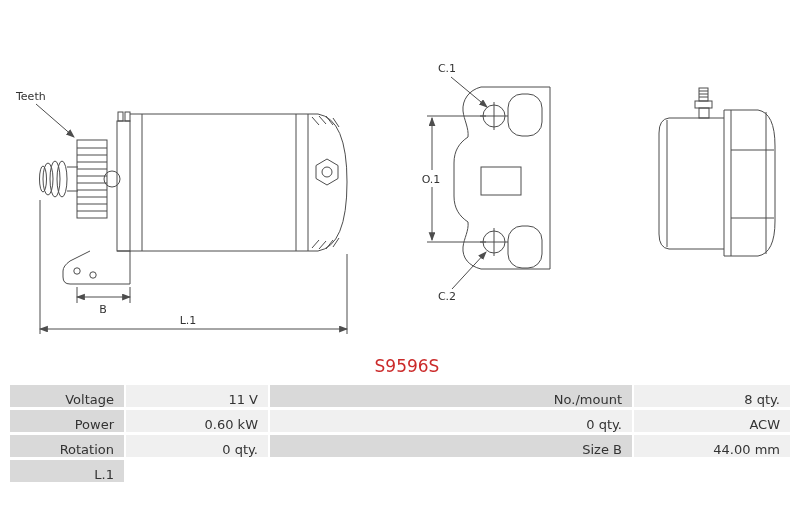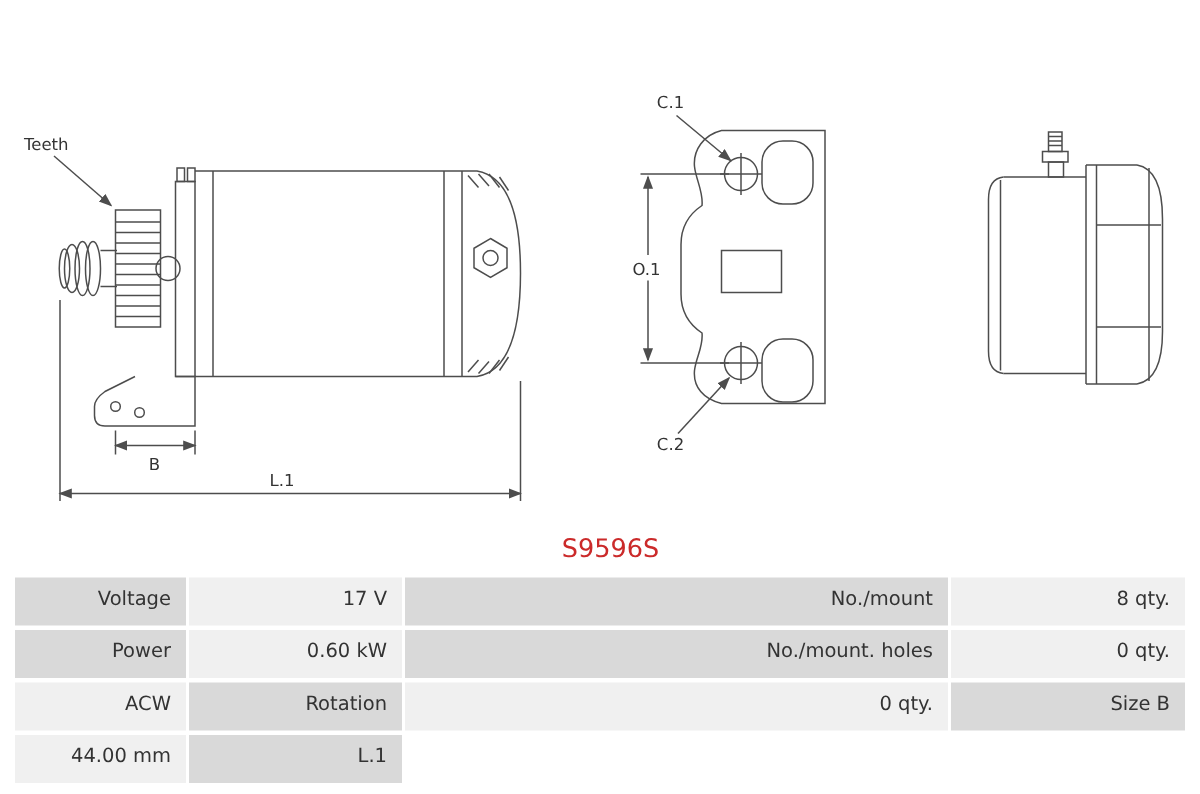--- a/index.html
+++ b/index.html
@@ -39,21 +39,21 @@
 
   
   .spec-table {
     margin: 0 10px;
     display: grid;
     grid-template-columns: 114px 142px 362px 1fr;
     column-gap: 2px;
     row-gap: 3px;
   }
   .cell {
-    height: 32px;
+    height: 22px;
     line-height: 30px;
     padding-right: 10px;
     box-sizing: border-box;
     text-align: right;
     font-size: 13px;
     color: #333333;
     white-space: nowrap;
     overflow: hidden;
   }
   .cell.label { background: var(--table-label-bg); }
@@ -206,27 +206,26 @@
         </g>
       </g>
     </svg>
   </div>
 
   <div class="part-number">S9596S</div>
 
   <div class="spec-table">
 
     <div class="cell label">Voltage</div>
-    <div class="cell value">17 V</div>
+    <div class="cell value">11 V</div>
     <div class="cell label">No./mount</div>
     <div class="cell value">8 qty.</div>
 
     <div class="cell label">Power</div>
     <div class="cell value">0.60 kW</div>
-    <div class="cell label">No./mount. holes</div>
     <div class="cell value">0 qty.</div>
 
     <div class="cell value">ACW</div>
     <div class="cell label">Rotation</div>
     <div class="cell value">0 qty.</div>
 
     <div class="cell label">Size B</div>
     <div class="cell value">44.00 mm</div>
     <div class="cell label">L.1</div>
 

